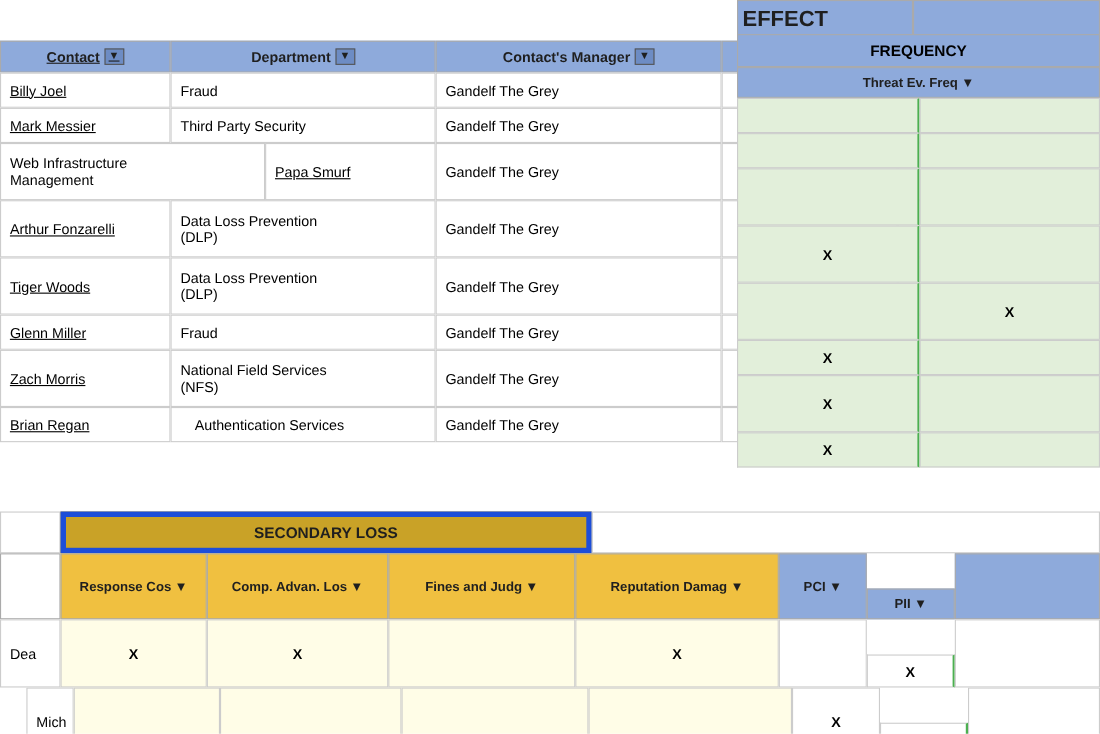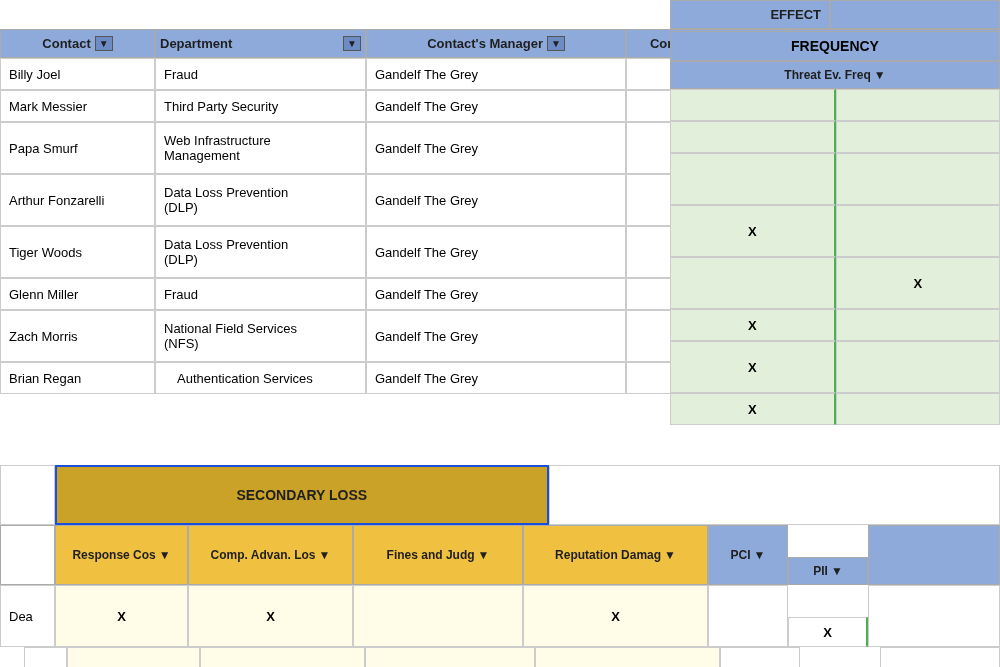--- a/index.html
+++ b/index.html
@@ -52,22 +52,22 @@
     }
 
     .col-header .dropdown-arrow {
       font-size: 10px;
       background: #6d8cc4;
       padding: 1px 3px;
       border: 1px solid #555;
       cursor: pointer;
     }
 
-    .col-contact { width: 155px; }
-    .col-dept { width: 211px; justify-content: space-between; }
+    .col-contact { width: 155px; text-decoration: underline; }
+    .col-dept { width: 241px; }
     .col-manager { width: 260px; }
     .col-confidentiality { width: 160px; }
     .col-integrity { flex: 1; }
 
     
     .data-row {
       display: flex;
       width: 100%;
     }
 
@@ -92,22 +92,22 @@
       left: 0;
       right: 0;
       top: 465px;
     }
 
     .secondary-loss-header {
       background: #c9a227;
       color: #1f1f1f;
       font-weight: bold;
       text-align: center;
-      padding: 20px;
-      border: 2px solid #1d4ed8;
+      padding: 6px;
+      border: 5px solid #1d4ed8;
       width: 780px;
       font-size: 14px;
     }
 
     .bottom-col-headers {
       display: flex;
       width: 100%;
     }
 
     .bottom-col-header {
@@ -217,21 +217,21 @@
     }
   </style>
 </head>
 <body>
 
 <div class="spreadsheet-container">
 
   <div class="effect-header-row">
     <div class="effect-header-spacer"></div>
     <div class="col-header col-confidentiality">
-      <span style="font-size:13px; text-align:right; width:100%; padding-right:4px;">EFFECT</span>
+      <span style="font-size:20px; text-align:left; width:100%; padding-right:4px;">EFFECT</span>
     </div>
     <div class="col-header col-integrity"></div>
   </div>
 
   <div class="col-header-row">
     <div class="col-header col-contact">
       <span>Contact</span>
       <span class="dropdown-arrow">▼</span>
     </div>
     <div class="col-header col-dept">
@@ -260,22 +260,22 @@
     <div class="data-cell col-integrity center" style="min-height:32px;">X</div>
   </div>
       <div class="data-row">
     <div class="data-cell col-contact" style="min-height:32px;">Mark Messier</div>
     <div class="data-cell col-dept" style="min-height:32px; white-space:normal;">Third Party Security</div>
     <div class="data-cell col-manager" style="min-height:32px;">Gandelf The Grey</div>
     <div class="data-cell col-confidentiality center" style="min-height:32px;"></div>
     <div class="data-cell col-integrity center" style="min-height:32px;"></div>
   </div>
       <div class="data-row">
+    <div class="data-cell col-dept" style="min-height:52px; white-space:normal;">Web Infrastructure<br>Management</div>
     <div class="data-cell col-contact" style="min-height:52px;">Papa Smurf</div>
-    <div class="data-cell col-dept" style="min-height:52px; white-space:normal;">Web Infrastructure<br>Management</div>
     <div class="data-cell col-manager" style="min-height:52px;">Gandelf The Grey</div>
     <div class="data-cell col-confidentiality center" style="min-height:52px;"></div>
     <div class="data-cell col-integrity center" style="min-height:52px;"></div>
   </div>
       <div class="data-row">
     <div class="data-cell col-contact" style="min-height:52px;">Arthur Fonzarelli</div>
     <div class="data-cell col-dept" style="min-height:52px; white-space:normal;">Data Loss Prevention<br>(DLP)</div>
     <div class="data-cell col-manager" style="min-height:52px;">Gandelf The Grey</div>
     <div class="data-cell col-confidentiality center" style="min-height:52px;"></div>
     <div class="data-cell col-integrity center" style="min-height:52px;"></div>

